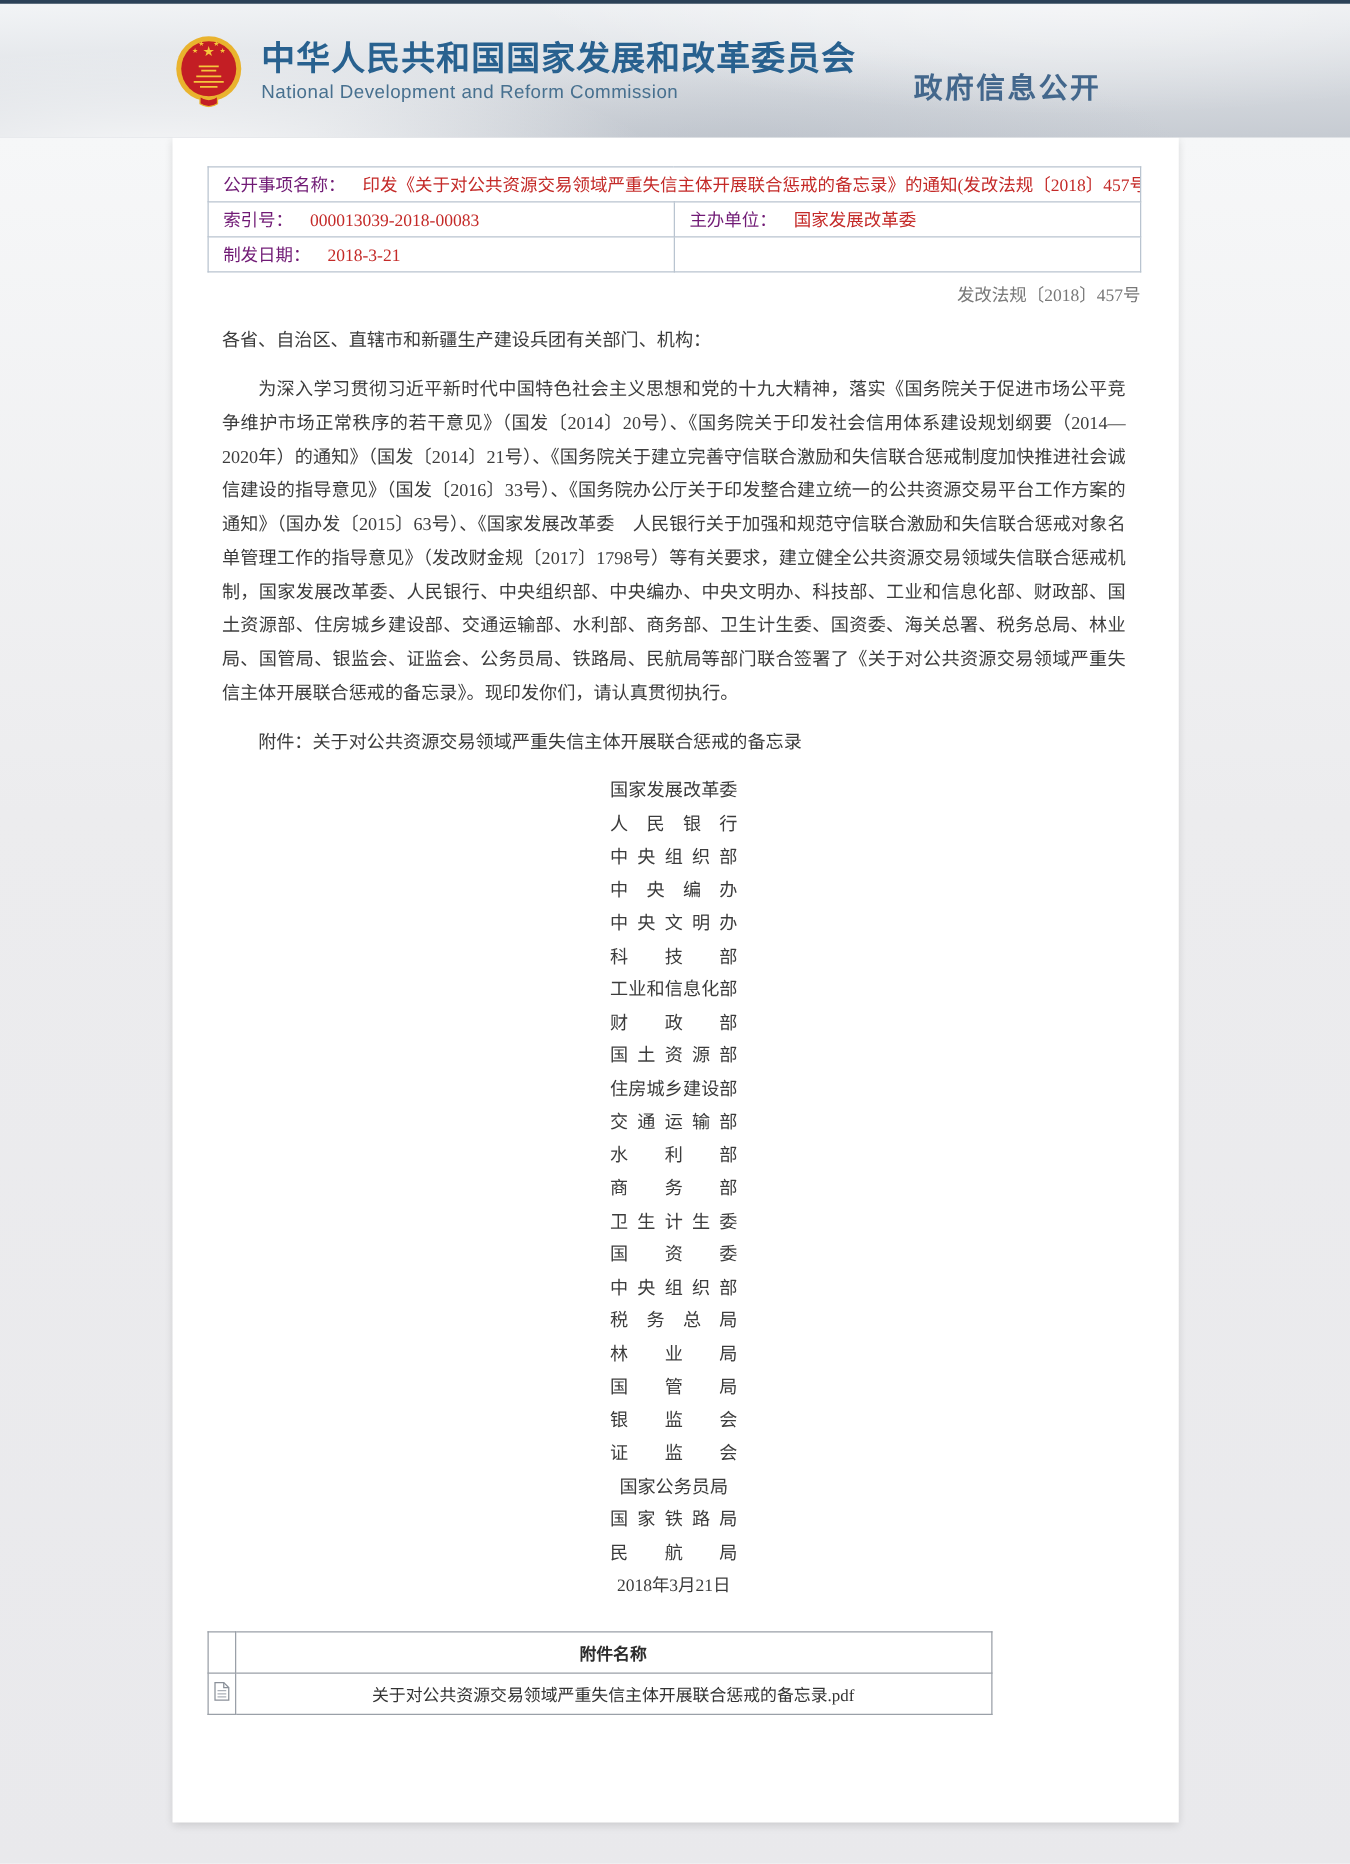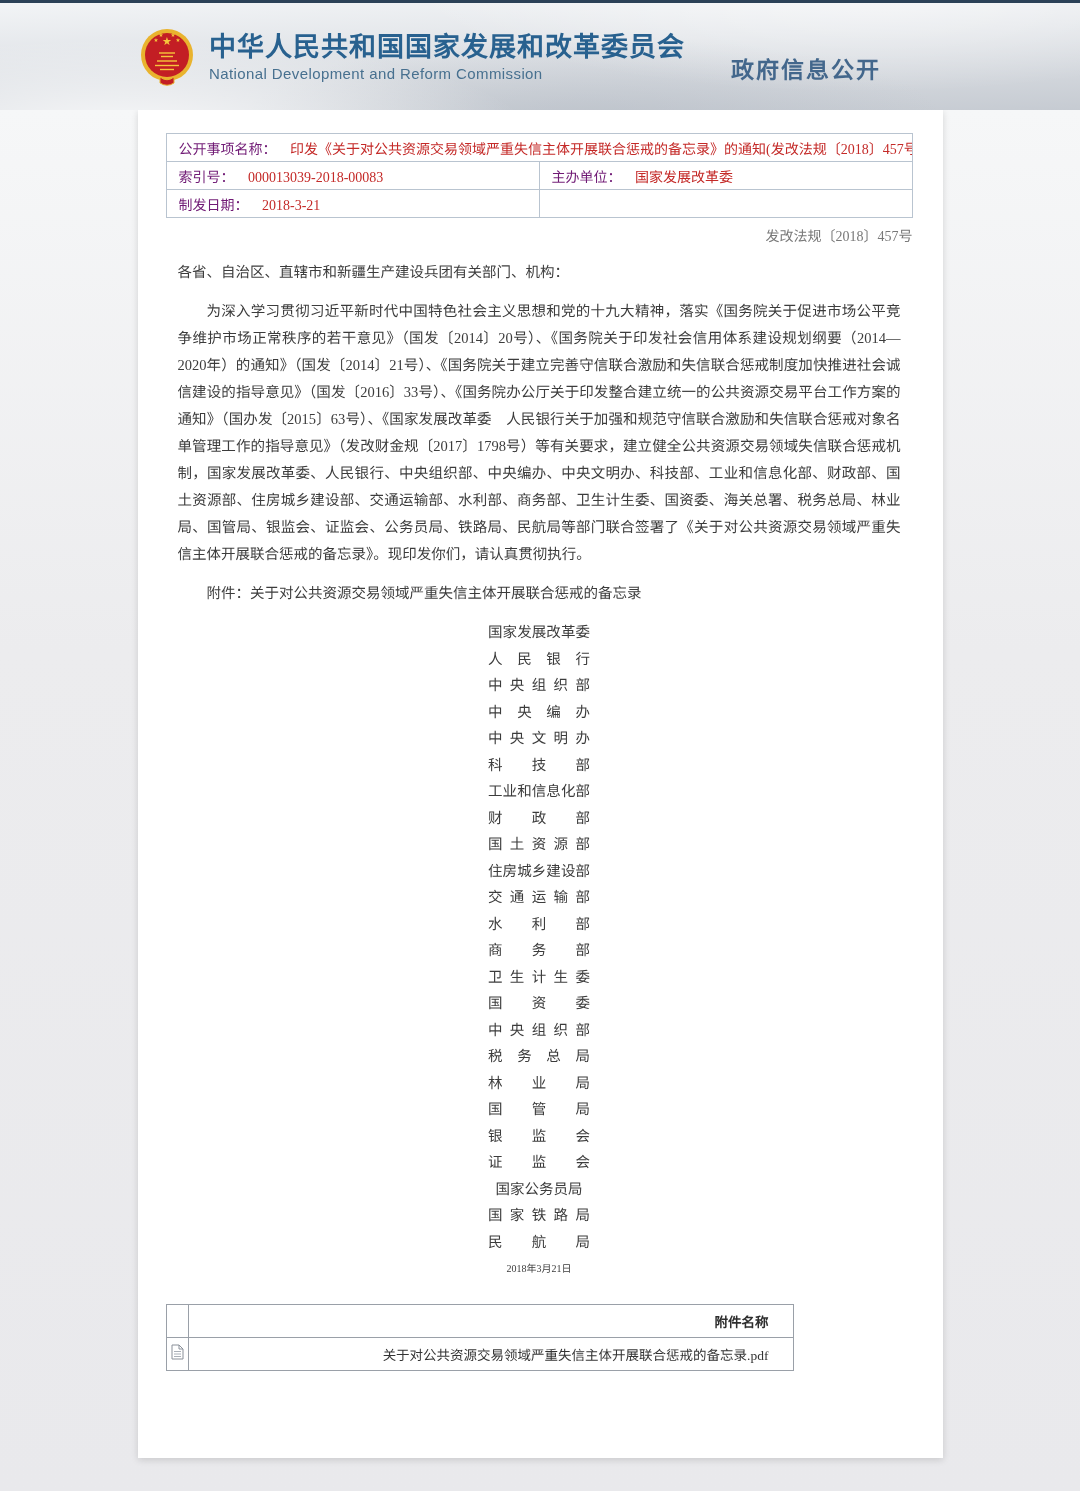--- a/index.html
+++ b/index.html
@@ -58,27 +58,27 @@
                line-height:31px; margin-top:45px; }
   .doc-title span { display:block; }
   .doc-number { text-align:right; font-size:14px; color:#787878; margin-top:7px; margin-bottom:14px; }
   .doc p { margin:12px; font-size:14.5px; line-height:27px; text-align:justify; }
   .indent { text-indent:2em; }
 
   .sign-list { margin-top:1px; }
   .sign-line { width:102px; margin:0 auto; font-size:14.5px; line-height:26.5px;
                text-align:center; white-space:nowrap; }
   .sign-line.justify { text-align:justify; text-align-last:justify; }
-  .sign-date { text-align:center !important; font-size:10px; line-height:27px; }
+  .sign-date { text-align:center !important; font-size:14px; line-height:27px; }
 
   
   table.attach-table { width:628px; border-collapse:collapse; margin-top:22px;
     font-family:"Liberation Serif","DejaVu Serif",serif; }
   table.attach-table th, table.attach-table td {
-    border:1px solid #9aa0a8; font-size:13.5px; text-align:right; padding:6px 24px; color:#2d2d2d; }
+    border:1px solid #9aa0a8; font-size:13.5px; text-align:center; padding:6px 24px; color:#2d2d2d; }
   table.attach-table th { font-weight:bold; height:18px; }
   .icon-col { width:22px; padding:4px 3px !important; text-align:center !important; }
   .file-link { color:#333; text-decoration:none; cursor:pointer; }
 </style>
 </head>
 <body>
 
 <div class="site-header">
   <div class="header-inner">
     <svg class="emblem" viewBox="0 0 54 58" aria-hidden="true">

